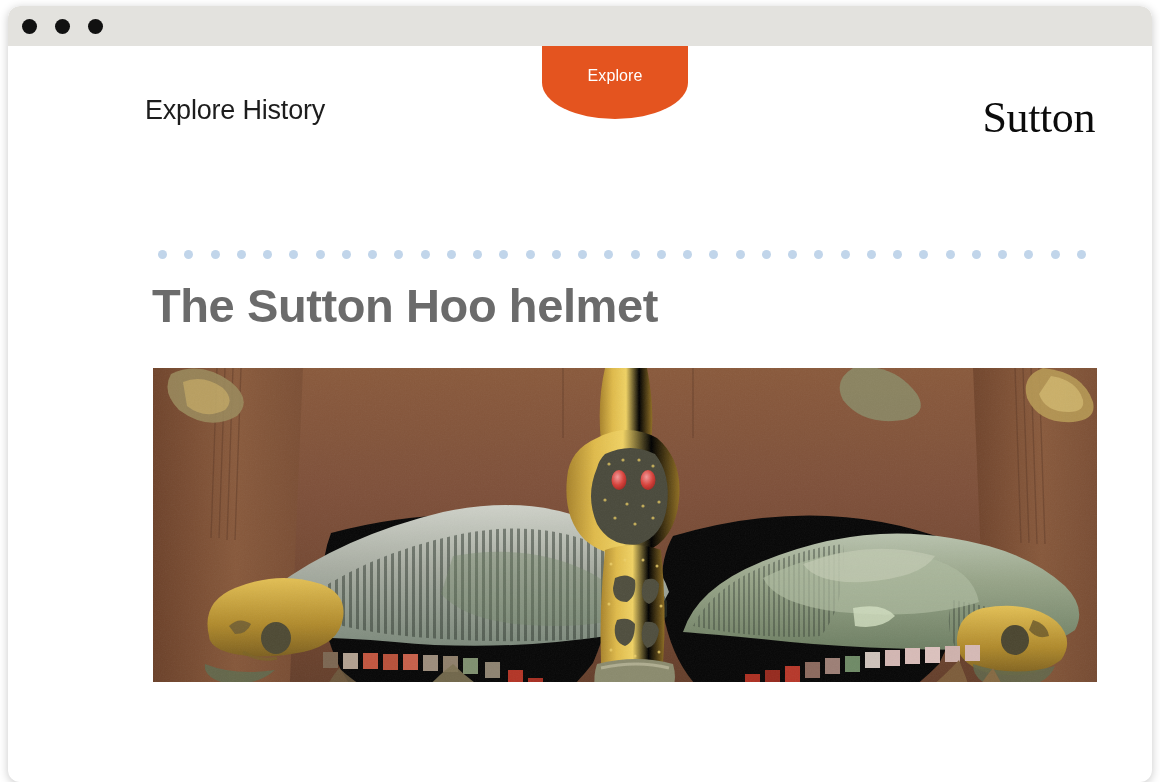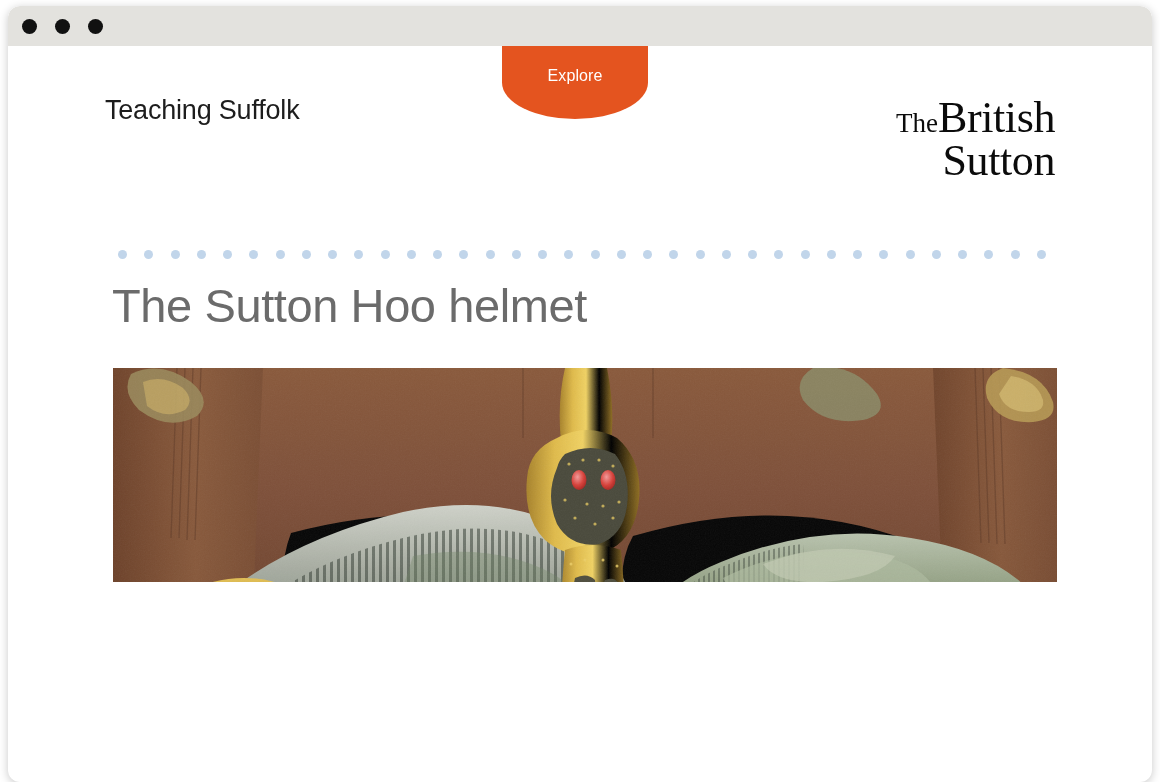--- a/index.html
+++ b/index.html
@@ -38,23 +38,24 @@
   .window-dot {
     width: 15px;
     height: 15px;
     border-radius: 50%;
     background: #111111;
     margin-right: 18px;
   }
 
   .page-surface {
     position: relative;
-    height: 536px;
+    height: 636px;
     background: #ffffff;
     overflow: hidden;
+    margin-left: 40px;
   }
 
   
   .explore-tab {
     position: absolute;
     left: 494px;
     top: 0px;
     width: 146px;
     height: 73px;
     background: #e4541f;
@@ -135,21 +136,21 @@
     background: #c1d5ea;
     flex: 0 0 auto;
   }
 
   
   .object-title {
     position: absolute;
     left: 104px;
     top: 232px;
     font-size: 47px;
-    font-weight: normal;
+    font-weight: bold;
     color: #6b6b6b;
     letter-spacing: -0.4px;
   }
 
   
   .hero-figure {
     position: absolute;
     left: 105px;
     top: 322px;
     width: 944px;
@@ -209,24 +210,23 @@
   </div>
 
   <div class="page-surface">
 
     <div class="explore-tab">
       <span class="explore-label">Explore</span>
     </div>
 
     <div class="site-header">
       <div class="brand-block">
-        <div class="brand-line-1">Teaching Suffolk</div>
+        <div class="brand-line-1">Explore History</div>
       </div>
       <div class="bm-logo">
-        <div class="bm-row-1"><span class="bm-the">The</span><span>British</span></div>
         <div class="bm-row-2">Sutton</div>
       </div>
     </div>
 
     <div class="dot-divider" id="dotDivider">
         <span class="divider-dot" style="background: rgb(193, 213, 234);"></span>
         <span class="divider-dot" style="background: rgb(193, 213, 234);"></span>
         <span class="divider-dot" style="background: rgb(193, 213, 234);"></span>
         <span class="divider-dot" style="background: rgb(193, 213, 234);"></span>
         <span class="divider-dot" style="background: rgb(193, 213, 234);"></span>

